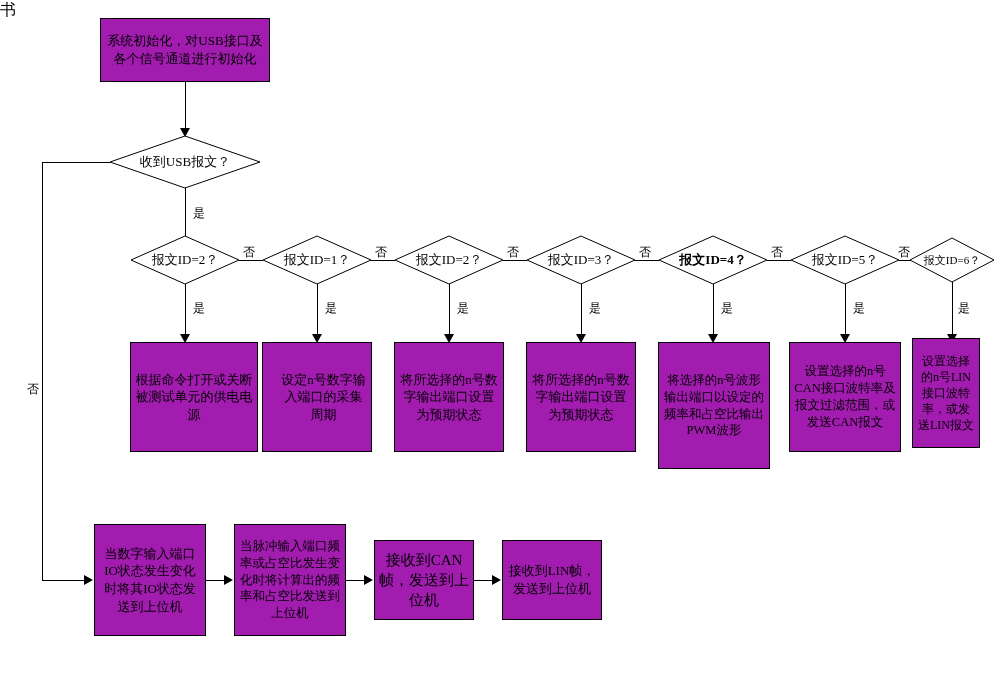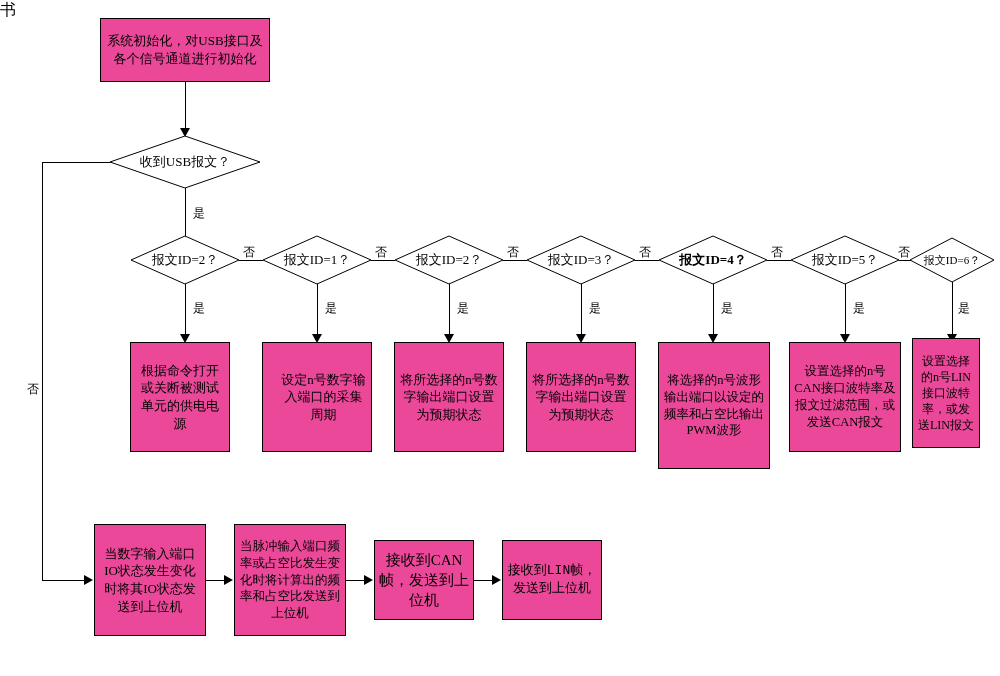--- a/index.html
+++ b/index.html
@@ -7,21 +7,21 @@
     padding: 0;
     font-family: "SimSun", "宋体", serif;
     background: #fff;
     width: 1000px;
     height: 676px;
     position: relative;
   }
   .box {
     position: absolute;
     border: 1px solid #000;
-    background: #ec4899;
+    background: #a21caf;
     display: flex;
     align-items: center;
     justify-content: center;
     text-align: center;
     font-size: 13px;
     line-height: 1.35;
     padding: 4px;
     box-sizing: border-box;
   }
   .diamond {
@@ -169,21 +169,21 @@
   <svg>
       <polygon points="-42,0 0,-22 42,0 0,22" fill="#fff" stroke="#000"></polygon>
     </svg>
   <span class="txt" style="font-size:11px">报文ID=6？</span>
 </div>
 <div class="vline" style="left:952px; top:282px; height:54px;"></div>
 <div class="arrowhead down" style="left:952px; top:334px;"></div>
 <div class="lbl" style="left:958px; top:300px;">是</div>
 
 
-<div class="box" style="left:130px; top:342px; width:100px; height:110px;">
+<div class="box" style="left:130px; top:342px; width:128px; height:110px;">
   <span style="font-size:13px;">根据命令打开或关断被测试单元的供电电源</span>
 </div>书
 <div class="box" style="left:262px; top:342px; width:110px; height:110px;padding-left:17px;">
   <span style="font-size:13px;">设定n号数字输入端口的采集周期</span>
 </div>
 <div class="box" style="left:394px; top:342px; width:110px; height:110px;">
   <span style="font-size:13px;">将所选择的n号数字输出端口设置为预期状态</span>
 </div>
 <div class="box" style="left:526px; top:342px; width:110px; height:110px;">
   <span style="font-size:13px;">将所选择的n号数字输出端口设置为预期状态</span>
@@ -216,19 +216,19 @@
 <div class="hline" style="left:206px; top:580px; width:20px;"></div>
 <div class="arrowhead right" style="left:224px; top:580px;"></div>
 
 <div class="box" style="left:374px; top:540px; width:100px; height:80px;">
   <span style="font-size:15px;">接收到CAN帧，发送到上位机</span>
 </div>
 <div class="hline" style="left:346px; top:580px; width:20px;"></div>
 <div class="arrowhead right" style="left:364px; top:580px;"></div>
 
 <div class="box" style="left:502px; top:540px; width:100px; height:80px;">
-  <span style="font-size:13px;font-family:Liberation Mono, monospace;">接收到LIN帧，发送到上位机</span>
+  <span style="font-size:13px;">接收到LIN帧，发送到上位机</span>
 </div>
 <div class="hline" style="left:474px; top:580px; width:20px;"></div>
 <div class="arrowhead right" style="left:492px; top:580px;"></div>
 
 
 
 
 </body></html>

